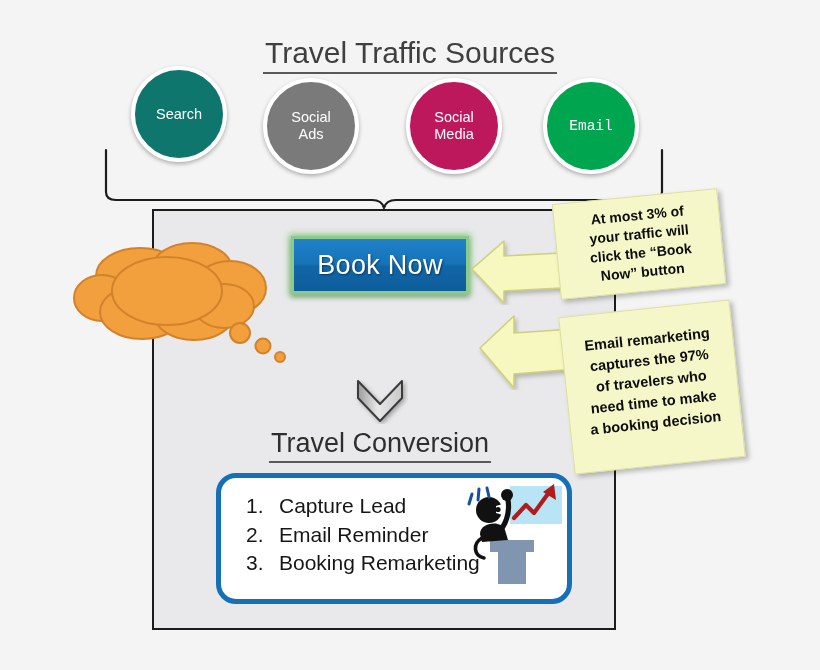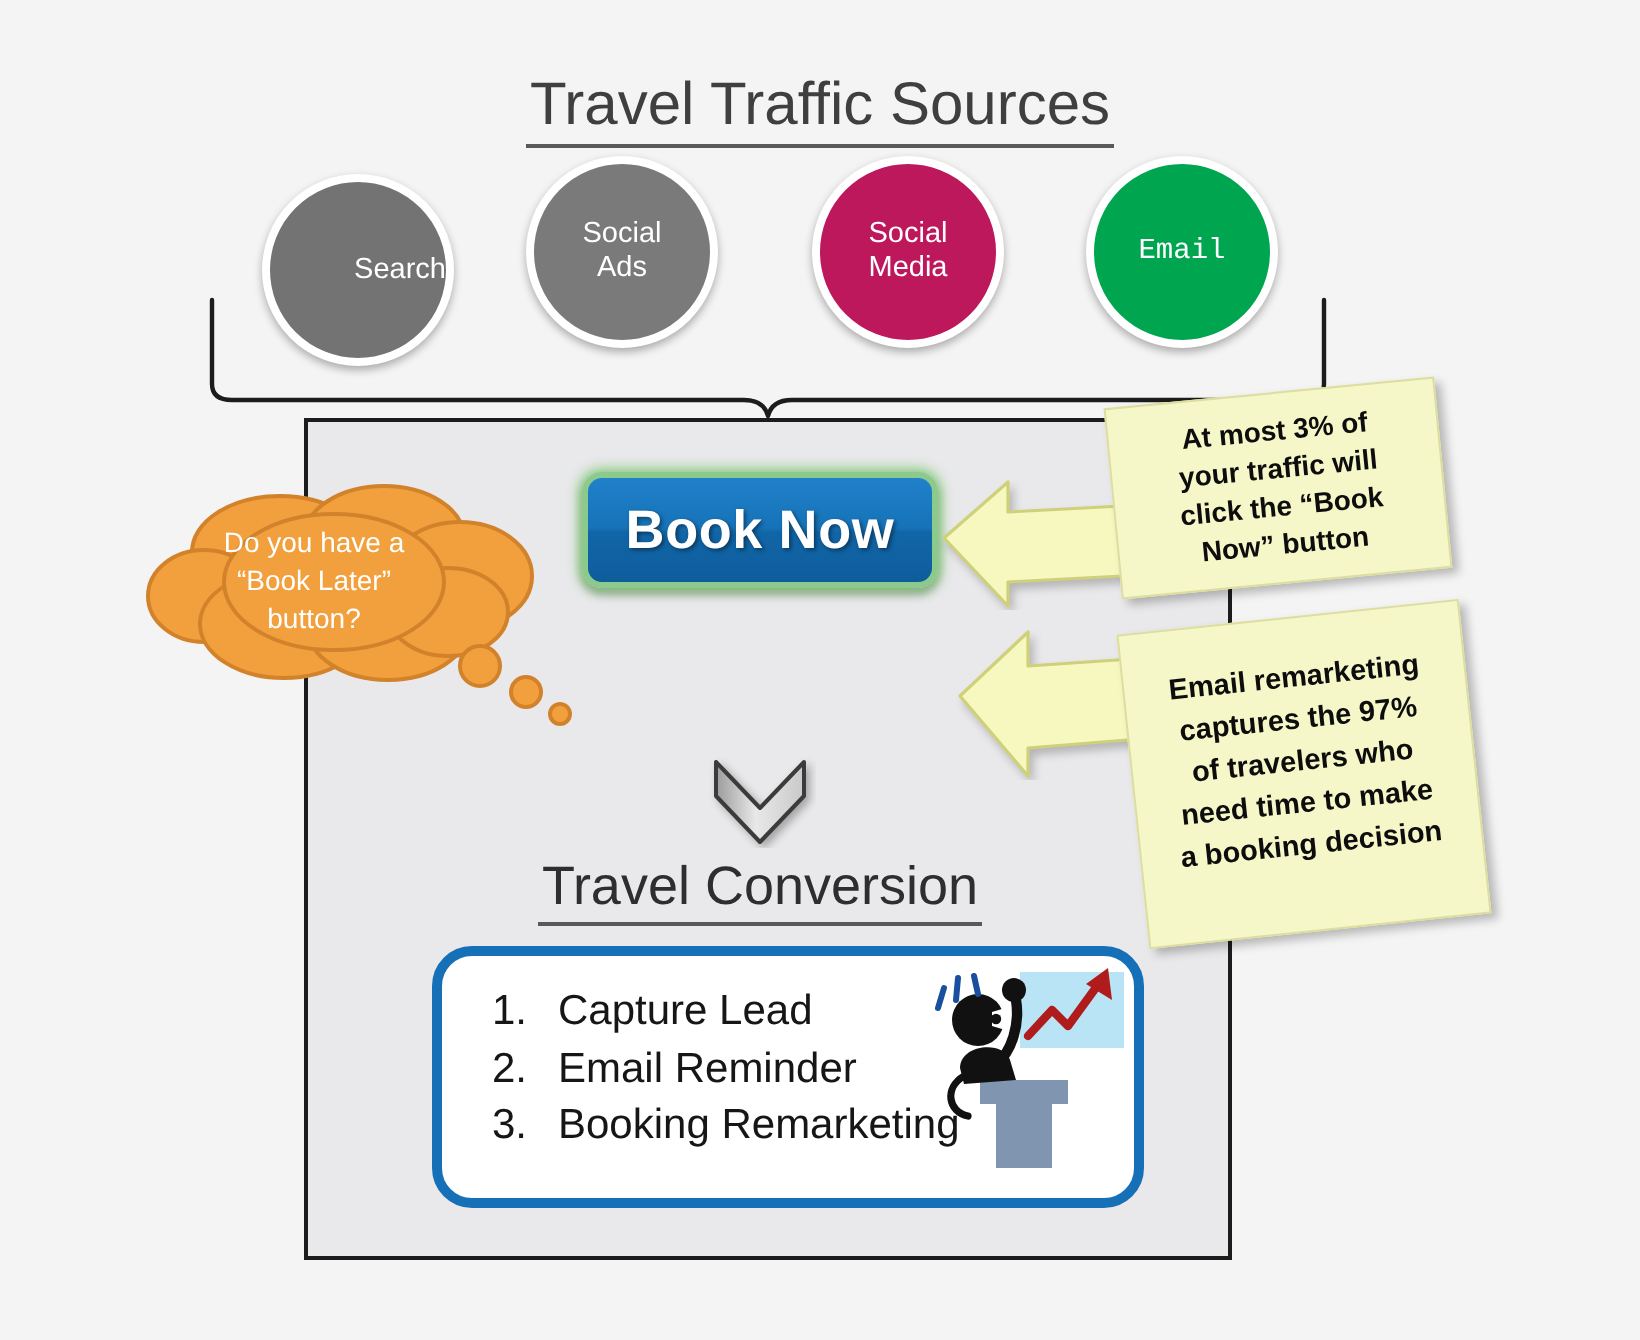--- a/index.html
+++ b/index.html
@@ -67,26 +67,26 @@
     height: 421px;
     background: #e9e9eb;
     border: 2px solid #1c1c1c;
     box-sizing: border-box;
   }
 
   
   .btn {
     position: absolute;
     box-sizing: border-box;
-    border-radius: 10px;
+    border-radius: 0;
     display: flex;
     align-items: center;
     justify-content: center;
     font-size: 27px;
-    font-weight: bold;
+    font-weight: normal;
     color: #ffffff;
     text-shadow: 1px 1px 2px rgba(0,0,0,0.45);
     letter-spacing: 0.3px;
   }
   .btn-now {
     left: 291px; top: 236px;
     width: 178px; height: 58px;
     background: linear-gradient(to bottom, #2080c9 0%, #1673b8 48%, #1166a8 52%, #0e5d9b 100%);
     border: 3px solid #8cc98c;
     box-shadow: 0 0 6px 2px rgba(126,200,115,0.85), 0 3px 5px rgba(0,0,0,0.35);
@@ -197,21 +197,21 @@
 </style>
 </head>
 <body>
 
 <div id="stage">
 
   <div class="page-title">
     <span class="inner">Travel Traffic Sources</span>
   </div>
 
-  <div class="circle" style="left:131px; top:87px; background:#737373;justify-content:flex-end;">
+  <div class="circle" style="left:131px; top:66px; background:#0f766e;">
     <div>
       <div>Search</div>
     </div>
   </div>
 
   <div class="circle" style="left:263px; top:78px; background:#7a7a7a;">
     <div>
       <div>Social</div>
       <div>Ads</div>
     </div>
@@ -250,25 +250,20 @@
         <ellipse cx="152" cy="70" rx="30" ry="22"></ellipse>
         <ellipse cx="95" cy="55" rx="55" ry="34"></ellipse>
       </g>
       <g fill="#f2a03d" stroke="#d2822a" stroke-width="2">
         <circle cx="168" cy="97" r="10"></circle>
         <circle cx="191" cy="110" r="7.5"></circle>
         <circle cx="208" cy="121" r="5"></circle>
       </g>
     </svg>
   </div>
-  <div class="cloud-text">
-    <div>Do you have a</div>
-    <div>“Book Later”</div>
-    <div>button?</div>
-  </div>
 
   <div class="btn btn-now">
     <span>Book Now</span>
   </div>
 
 
   <div class="arrow-wrap arrow-1">
     <svg width="116" height="76" viewBox="0 0 116 76">
       <path d="M4,40 L36,12 L36,27 L112,23 L112,58 L36,62 L36,74 Z" fill="#f7f8bf" stroke="#cfd07a" stroke-width="1.6" stroke-linejoin="round" style="filter:drop-shadow(2px 3px 2px rgba(0,0,0,0.22))"></path>
     </svg>

